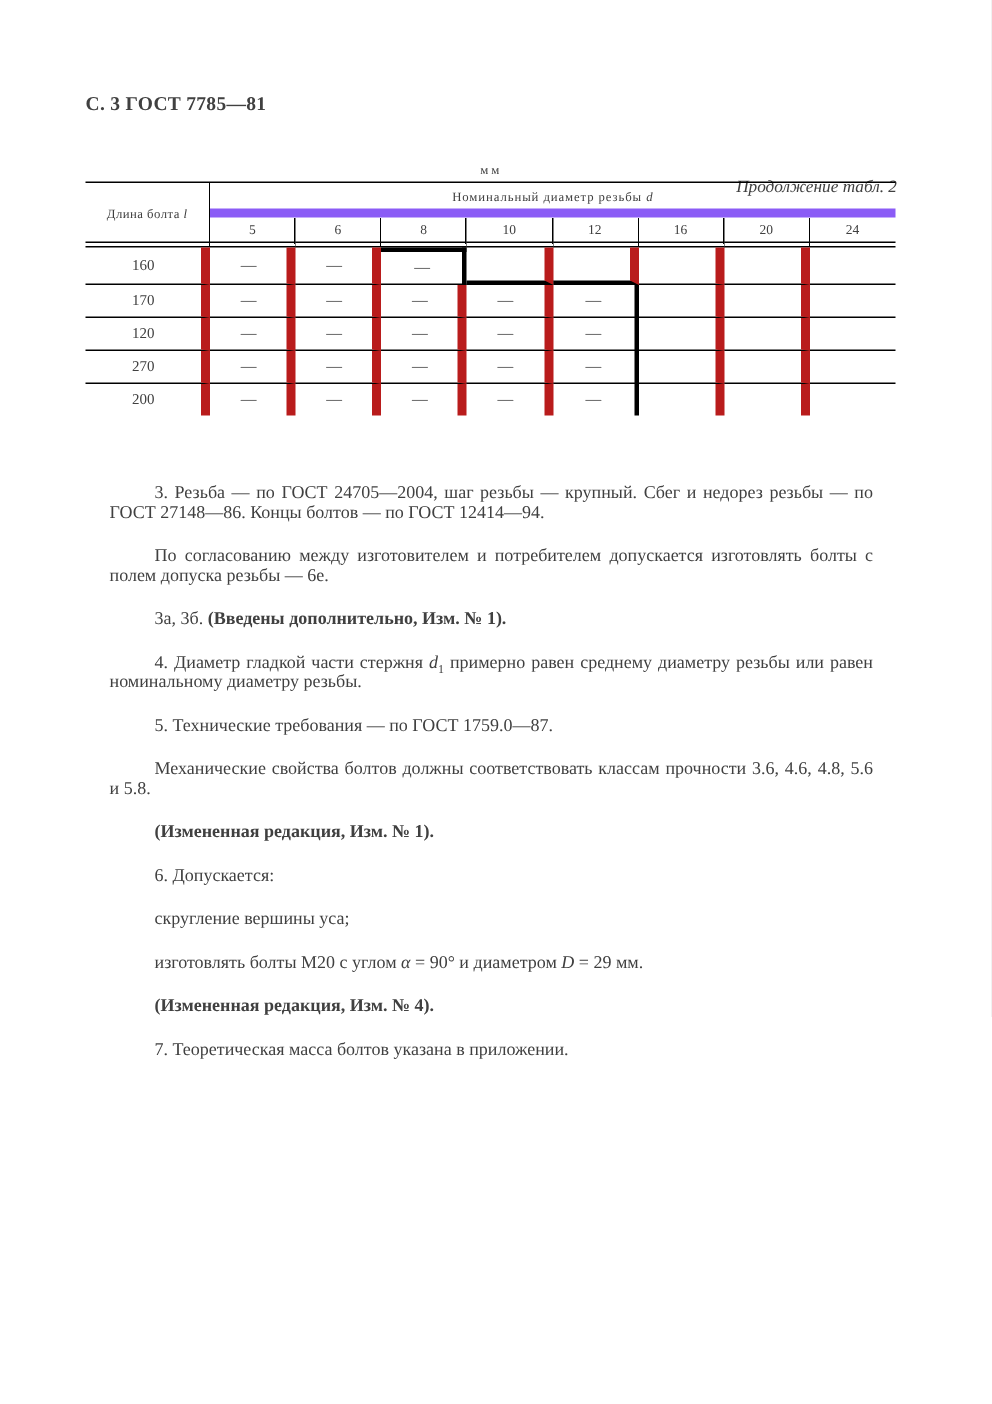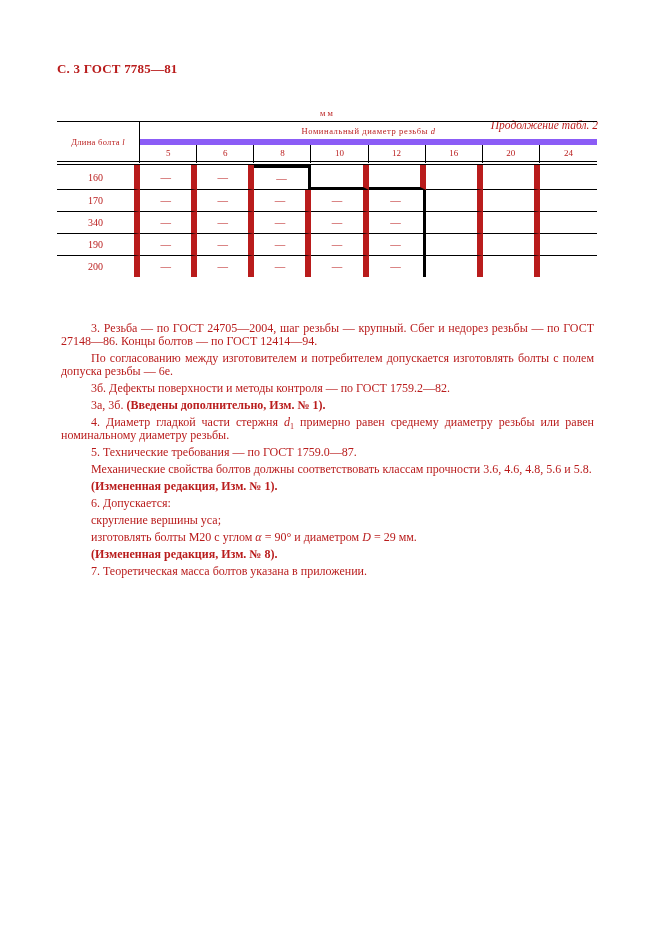--- a/index.html
+++ b/index.html
@@ -1,18 +1,18 @@
 <!DOCTYPE html>
 <html><head>
 <meta charset="utf-8">
 <style>
   html,body { margin:0; padding:0; background:#e8e8e8; }
   .page {
     position:relative; width:661px; height:936px; background:#ffffff;
-    font-family:"Liberation Serif", serif; color:#b91c1c; margin:0 auto;
+    font-family:"Liberation Serif", serif; color:#404040; margin:0 auto;
     overflow:hidden;
   }
   .hdr {
     position:absolute; left:57px; top:61px;
     font-weight:bold; font-size:13px; letter-spacing:0.2px;
   }
   .cont {
     position:absolute; left:57px; top:92px; width:541px;
     text-align:right; font-style:italic; font-size:11.5px;margin-top:27px;
   }
@@ -53,21 +53,21 @@
   td.tkB { border-bottom:3px solid #000; }
   .notes {
     position:absolute; left:57px; top:277px; width:541px;
     box-sizing:border-box; padding-left:26px;
     font-size:10.5px; line-height:13px;
   }
   .body {
     position:absolute; left:57px; top:319px; width:541px;
     font-size:12px; line-height:13px; text-align:justify;
   }
-  .body p { margin:4px; text-indent:30px; }
+  .body p { margin:16px; text-indent:30px; }
   .body p.first { margin-top:3px; }
   .b { font-weight:bold; }
   i { font-style:italic; }
   sub { font-size:8px; line-height:0; }
 </style>
 </head>
 <body>
 
 <div class="page">
 
@@ -122,32 +122,32 @@
         <td>—</td>
         <td>—</td>
         <td>—</td>
         <td>—</td>
         <td class="tkR">—</td>
         <td></td>
         <td></td>
         <td></td>
       </tr>
       <tr>
-        <td>340</td>
+        <td>120</td>
         <td>—</td>
         <td>—</td>
         <td>—</td>
         <td>—</td>
         <td class="tkR">—</td>
         <td></td>
         <td></td>
         <td></td>
       </tr>
       <tr>
-        <td>190</td>
+        <td>270</td>
         <td>—</td>
         <td>—</td>
         <td>—</td>
         <td>—</td>
         <td class="tkR">—</td>
         <td></td>
         <td></td>
         <td></td>
       </tr>
       <tr>
@@ -161,26 +161,25 @@
         <td></td>
         <td></td>
       </tr>
     </tbody>
   </table>
 
 
   <div class="body">
     <p class="first">3. Резьба — по ГОСТ 24705—2004, шаг резьбы — крупный. Сбег и недорез резьбы — по ГОСТ 27148—86. Концы болтов — по ГОСТ 12414—94.</p>
     <p>По согласованию между изготовителем и потребителем допускается изготовлять болты с полем допуска резьбы — 6е.</p>
-    <p>3б. Дефекты поверхности и методы контроля — по ГОСТ 1759.2—82.</p>
     <p><span>3а, 3б. </span><span class="b">(Введены дополнительно, Изм. № 1).</span></p>
     <p><span>4. Диаметр гладкой части стержня </span><i>d</i><sub>1</sub><span> примерно равен среднему диаметру резьбы или равен номинальному диаметру резьбы.</span></p>
     <p>5. Технические требования — по ГОСТ 1759.0—87.</p>
     <p>Механические свойства болтов должны соответствовать классам прочности 3.6, 4.6, 4.8, 5.6 и 5.8.</p>
     <p class="b">(Измененная редакция, Изм. № 1).</p>
     <p>6. Допускается:</p>
     <p>скругление вершины уса;</p>
     <p><span>изготовлять болты М20 с углом </span><i>α</i><span> = 90° и диаметром </span><i>D</i><span> = 29 мм.</span></p>
-    <p class="b">(Измененная редакция, Изм. № 8).</p>
+    <p class="b">(Измененная редакция, Изм. № 4).</p>
     <p>7. Теоретическая масса болтов указана в приложении.</p>
   </div>
 
 </div>
 
 </body></html>

